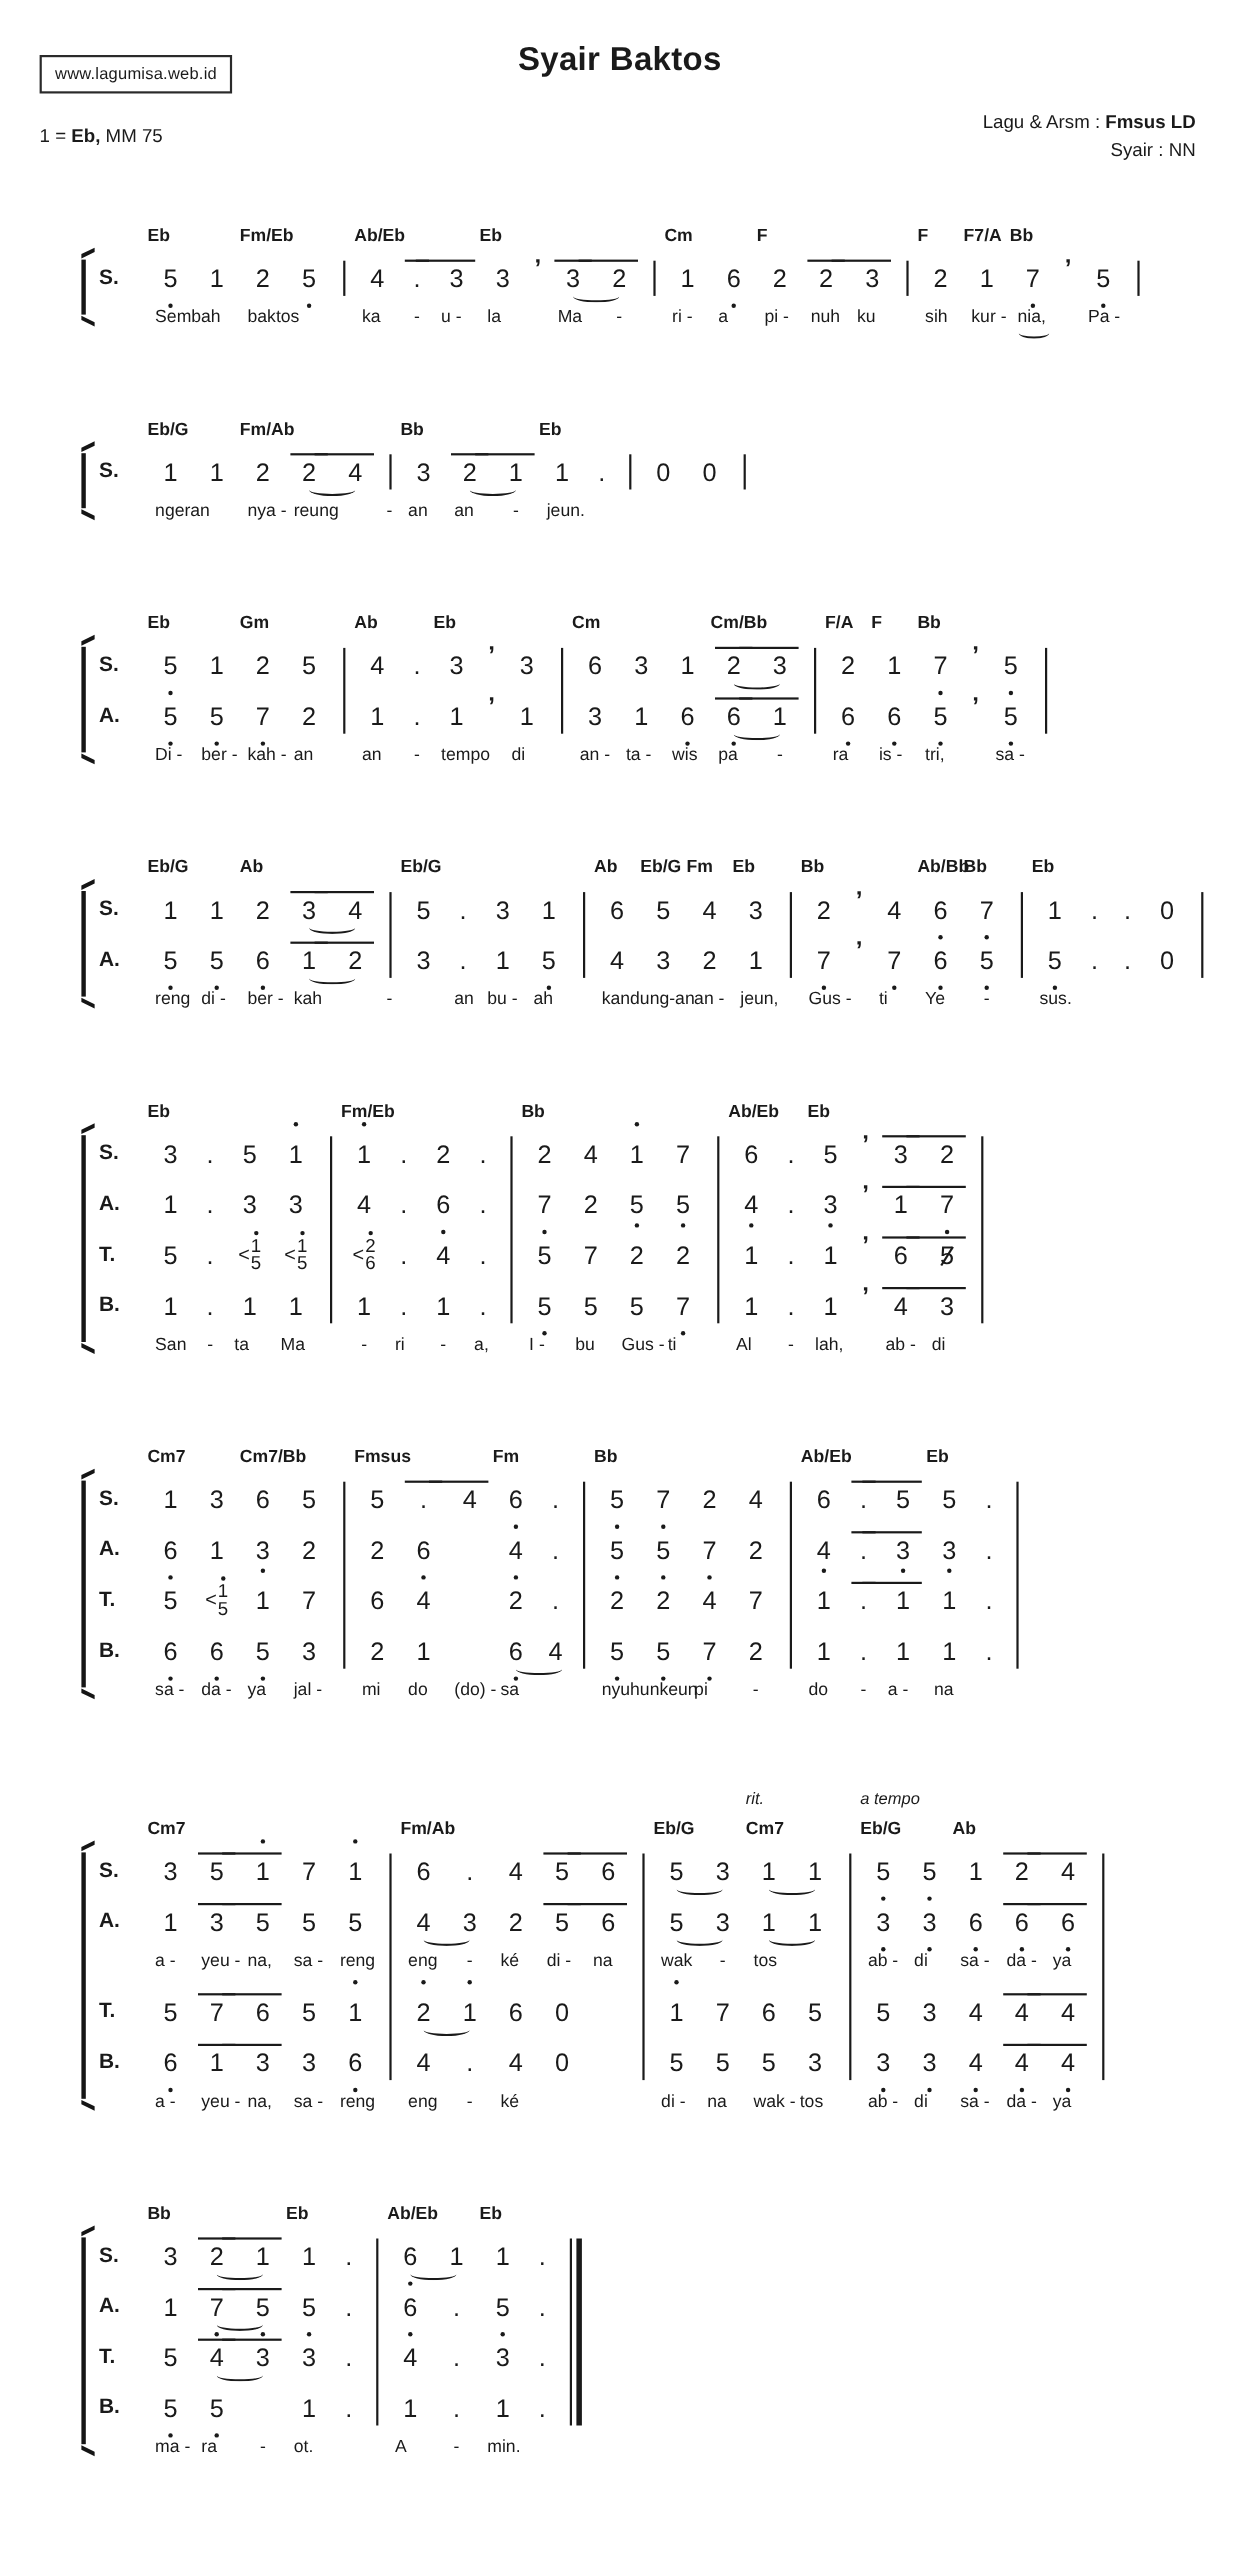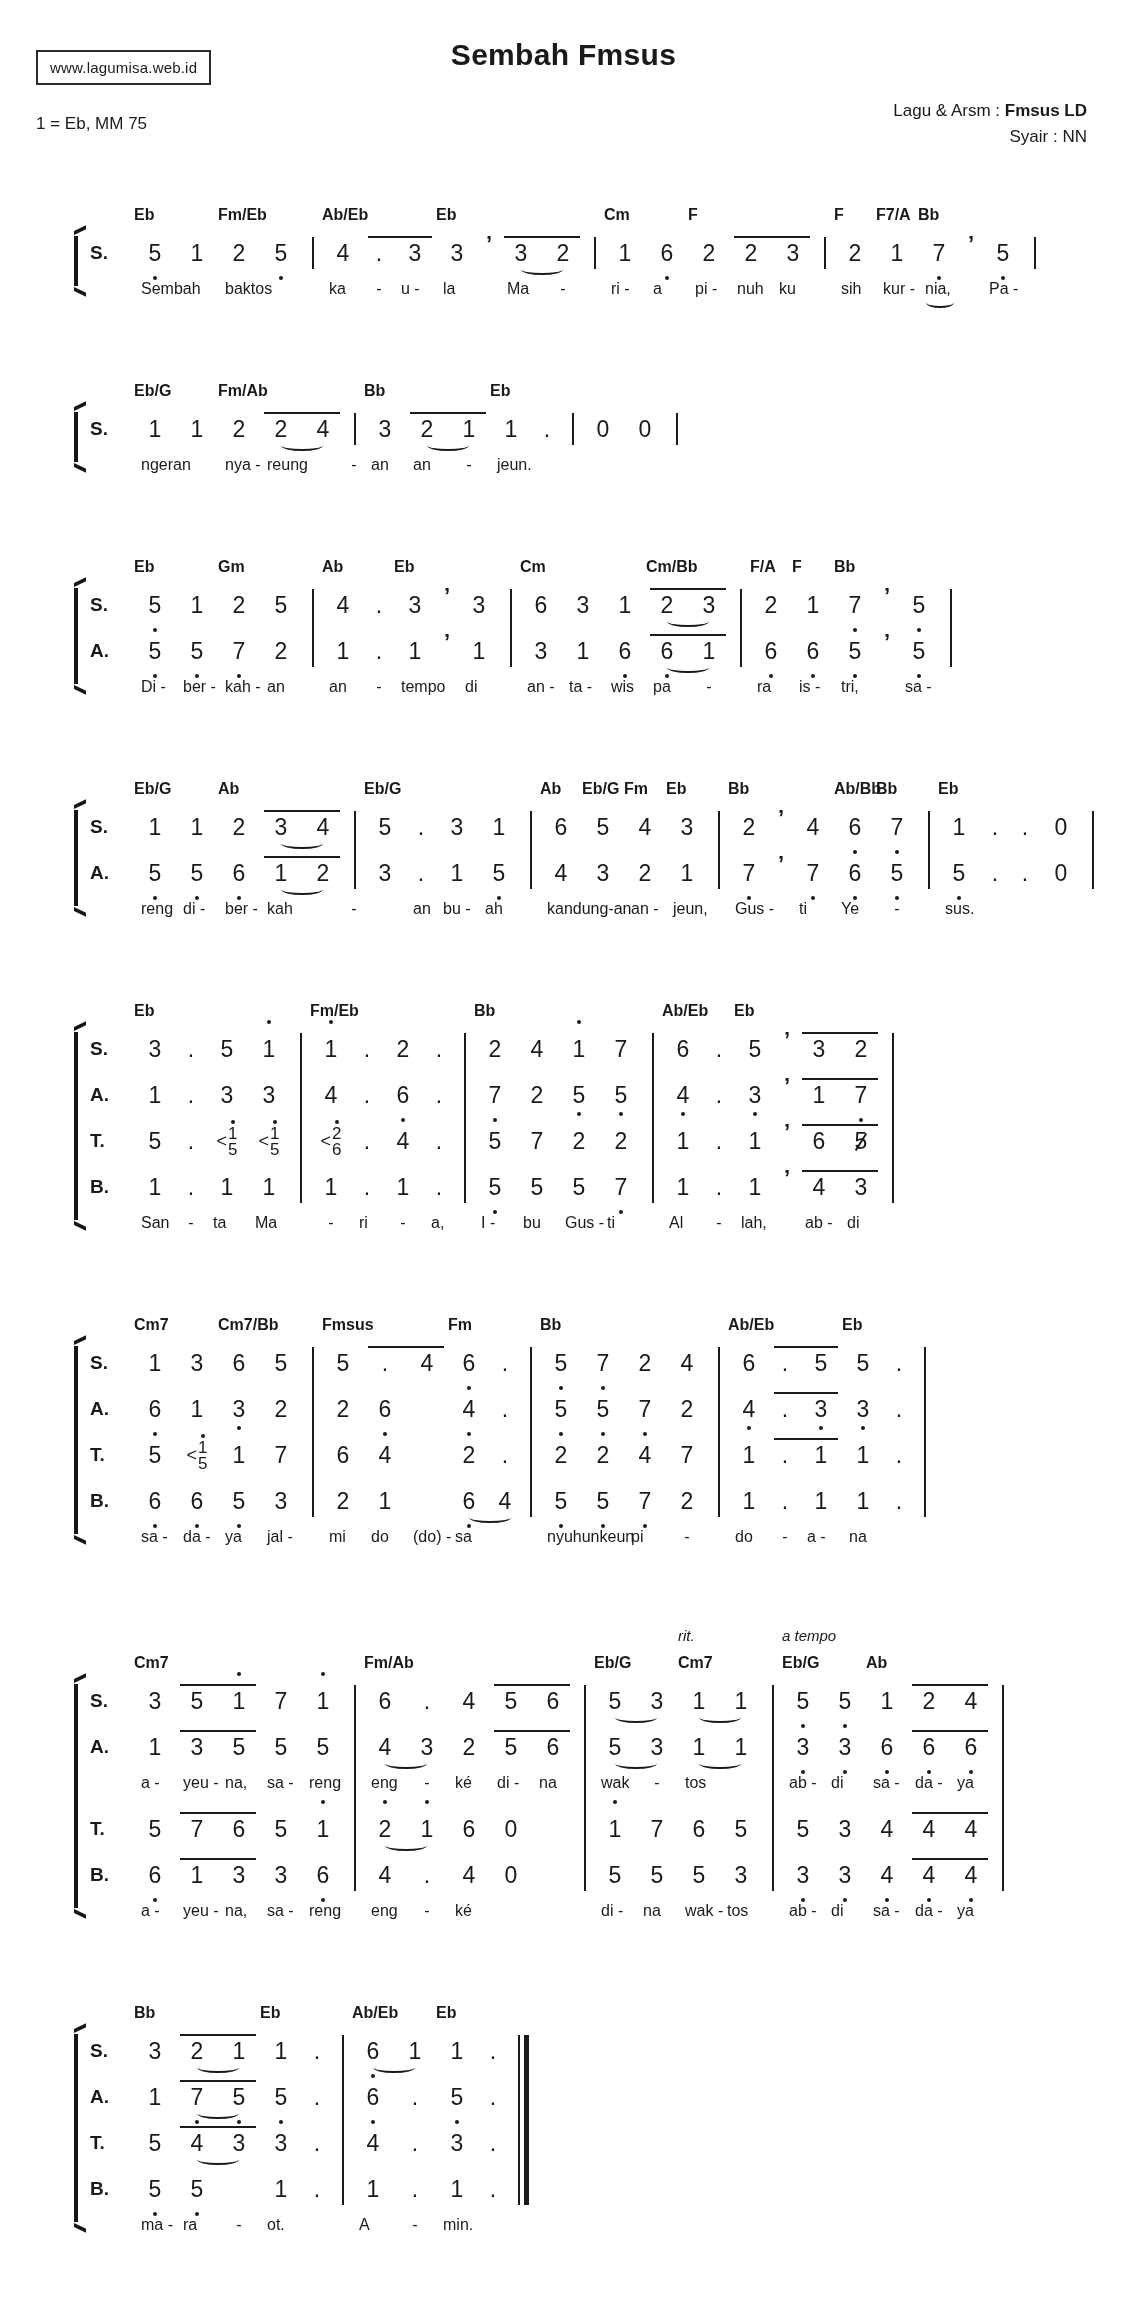--- a/index.html
+++ b/index.html
@@ -4,21 +4,21 @@
 <style>
   html,body{margin:0;padding:0;}
   body{
     width:1127px;height:2322px;background:#ffffff;color:#1a1a1a;
     font-family:"Liberation Sans",sans-serif;position:relative;overflow:hidden;
   }
   
   .header{position:relative;height:200px;}
   .urlbox{position:absolute;left:36px;top:50px;border:2px solid #2a2a2a;padding:7px 12px;font-size:15px;letter-spacing:.2px;}
   .keyline{position:absolute;left:36px;top:114px;font-size:17px;}
-  .keyline b{font-weight:normal;}
+  .keyline b{font-weight:bold;}
   .title{position:absolute;left:0;right:0;top:38px;text-align:center;font-size:30px;font-weight:bold;letter-spacing:.3px;}
   .subtitle{position:absolute;left:0;right:0;top:82px;text-align:center;font-size:18px;}
   .credits{position:absolute;right:40px;top:98px;text-align:right;font-size:17px;line-height:1.55;}
   .credits b{font-weight:bold;}
   
   #score{padding-left:72px;}
   .system{display:flex;margin-bottom:64px;}
   .labelcol{width:62px;flex:none;position:relative;display:flex;flex-direction:column;}
   .labelcol .sl{flex:none;}
   .vlabel{font-weight:bold;font-size:19px;padding-left:18px;}
@@ -50,21 +50,21 @@
   .bline{position:absolute;left:50%;width:2px;background:#1a1a1a;}
   .bline.thick{margin-left:6px;width:4.5px;}
 </style>
 </head>
 <body>
 
 <div class="header">
   <div class="urlbox">
     <span>www.lagumisa.web.id</span>
   </div>
-  <div class="title">Sembah Fmsus</div>
+  <div class="title">Syair Baktos</div>
   <div class="keyline"><span>1 = </span><b>Eb,</b><span>  MM 75</span></div>
   <div class="credits">
     <div><span>Lagu &amp; Arsm : </span><b>Fmsus LD</b></div>
     <div>Syair : NN</div>
   </div>
 </div>
 
 <div id="score">
     <div class="system">
       <div class="labelcol">

